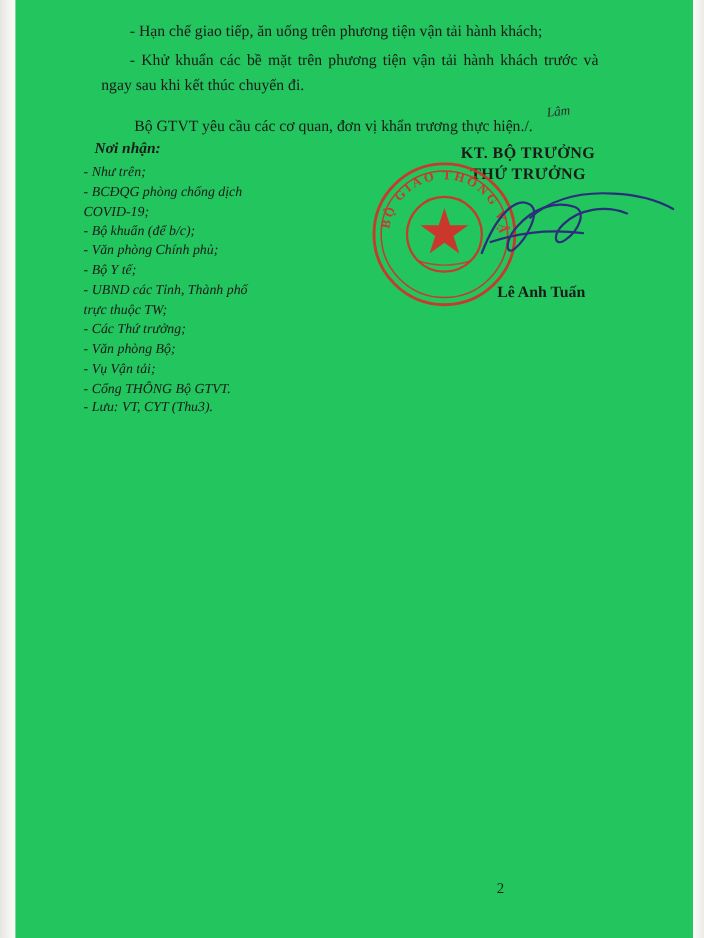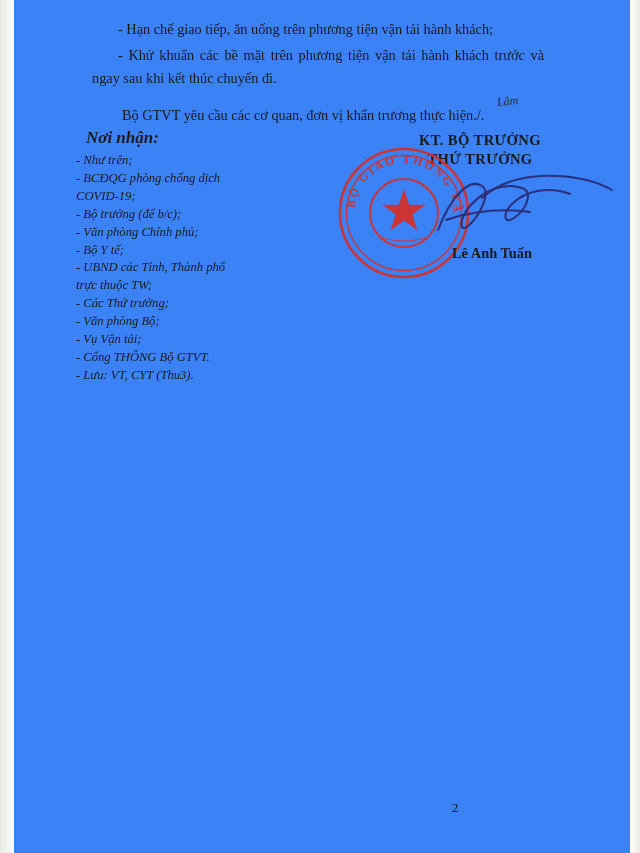--- a/index.html
+++ b/index.html
@@ -11,21 +11,21 @@
     height: 853px;
     background: #ffffff;
     font-family: "Liberation Serif", serif;
     color: #1a1a1a;
     overflow: hidden;
   }
   .page {
     position: relative;
     width: 640px;
     height: 853px;
-    background: #3b82f6;
+    background: #22c55e;
     box-sizing: border-box;
   }
   
   .page::before {
     content: "";
     position: absolute;
     left: 0; top: 0;
     width: 14px; height: 853px;
     background: linear-gradient(to right, #e6e6e2, #fdfdfb);
     pointer-events: none;
@@ -73,21 +73,21 @@
     position: absolute;
     left: 76px;
     top: 126px;
     width: 210px;
     font-size: 12.6px;
     line-height: 1.42;
   }
   .recipients-title {
     font-weight: bold;
     font-style: italic;
-    font-size: 17px;
+    font-size: 14px;
     margin: 0 0 2px 10px;
   }
   .recipients ul {
     list-style: none;
     margin: 0;
     padding: 0;
     font-style: italic;
   }
   .recipients li {
     margin: 0;
@@ -105,21 +105,21 @@
   .sig-line1, .sig-line2 {
     font-weight: bold;
     font-size: 14.6px;
     letter-spacing: 0.4px;
     margin: 0;
   }
   .sig-line2 { margin-top: 2px; }
   .sig-name {
     position: absolute;
     left: 372px;
-    top: 245px;
+    top: 258px;
     width: 240px;
     text-align: center;
     font-weight: bold;
     font-size: 14.4px;
   }
 
   
   .seal {
     position: absolute;
     left: 336px;
@@ -165,21 +165,21 @@
   </div>
 
   <div class="hand-note">Lâm</div>
 
   <div class="recipients">
     <div class="recipients-title">Nơi nhận:</div>
     <ul>
       <li>- Như trên;</li>
       <li>- BCĐQG phòng chống dịch
   COVID-19;</li>
-      <li>- Bộ trưởng (để b/c);</li>
+      <li>- Bộ khuẩn (để b/c);</li>
       <li>- Văn phòng Chính phủ;</li>
       <li>- Bộ Y tế;</li>
       <li>- UBND các Tỉnh, Thành phố
   trực thuộc TW;</li>
       <li>- Các Thứ trưởng;</li>
       <li>- Văn phòng Bộ;</li>
       <li>- Vụ Vận tải;</li>
       <li>- Cổng THÔNG Bộ GTVT.</li>
       <li>- Lưu: VT, CYT (Thu3).</li>
     </ul>

